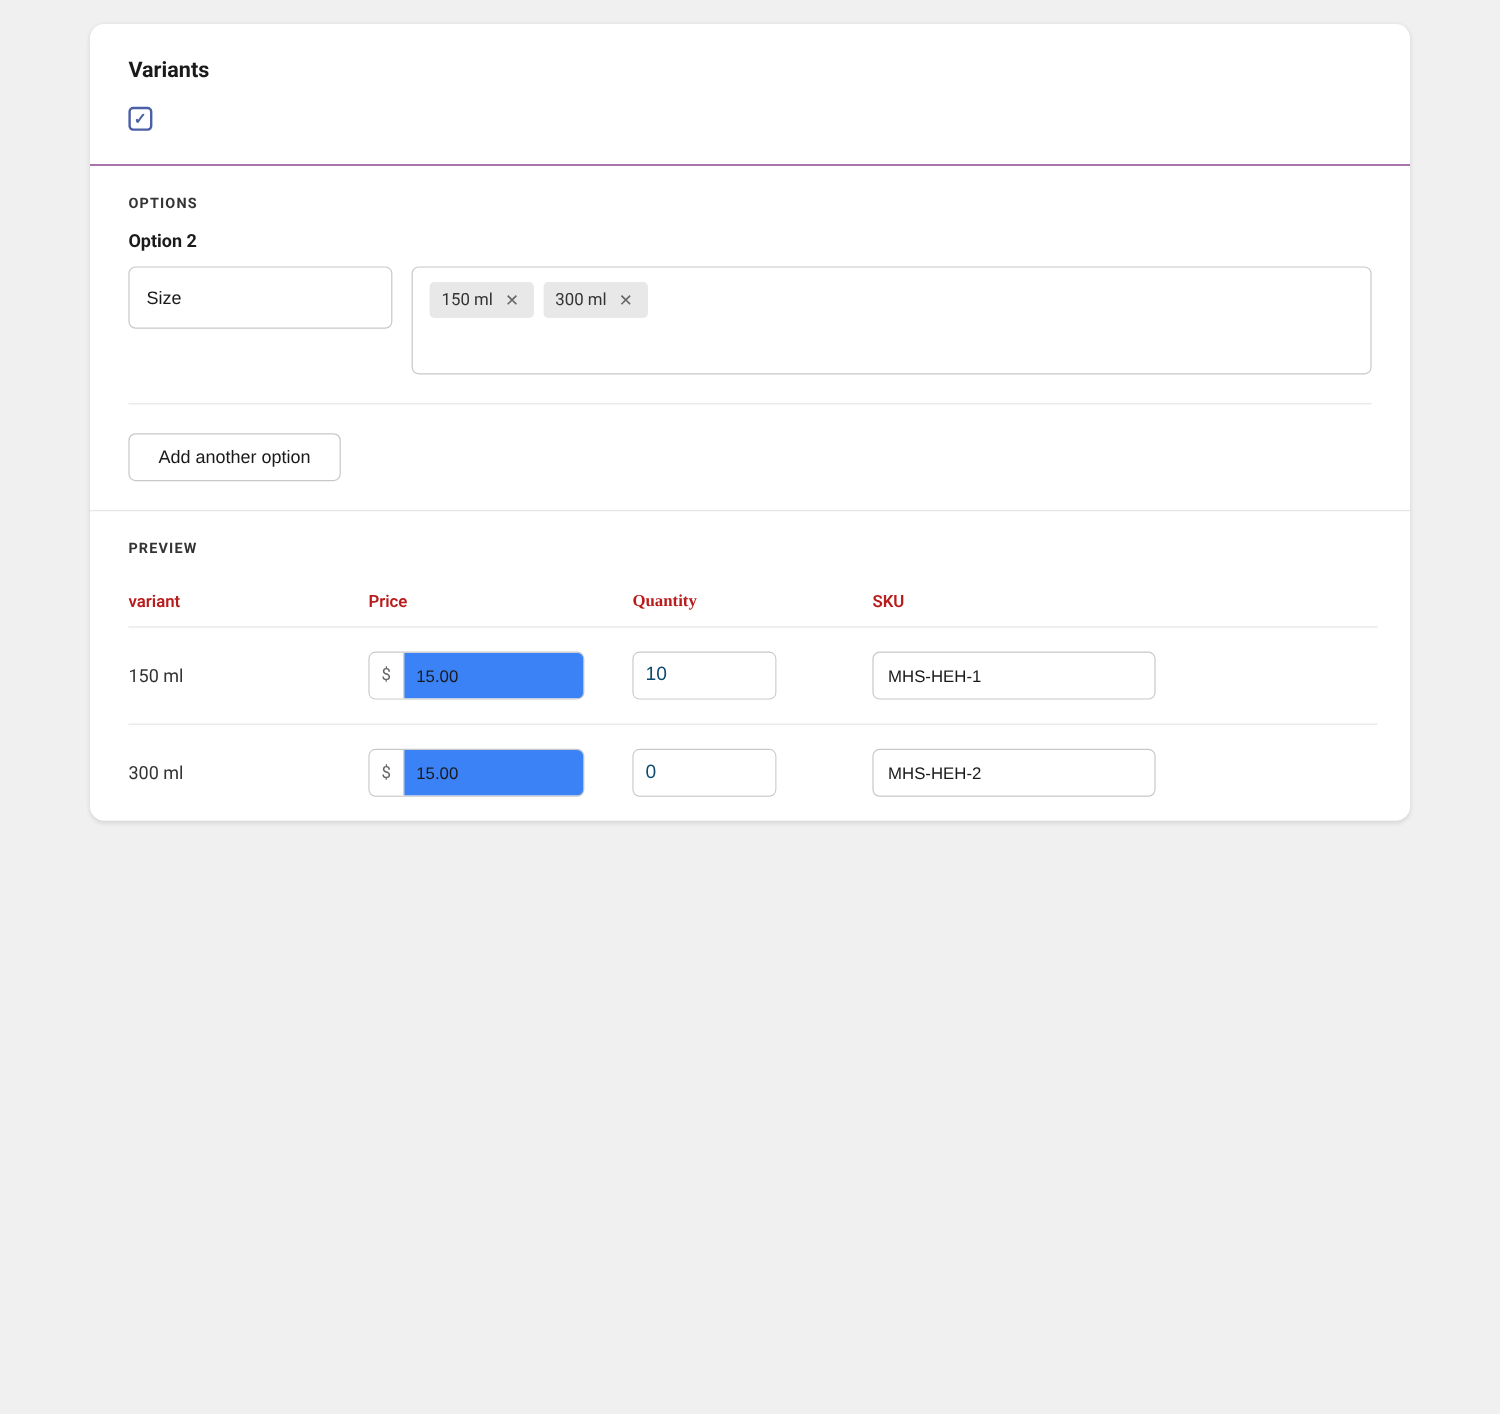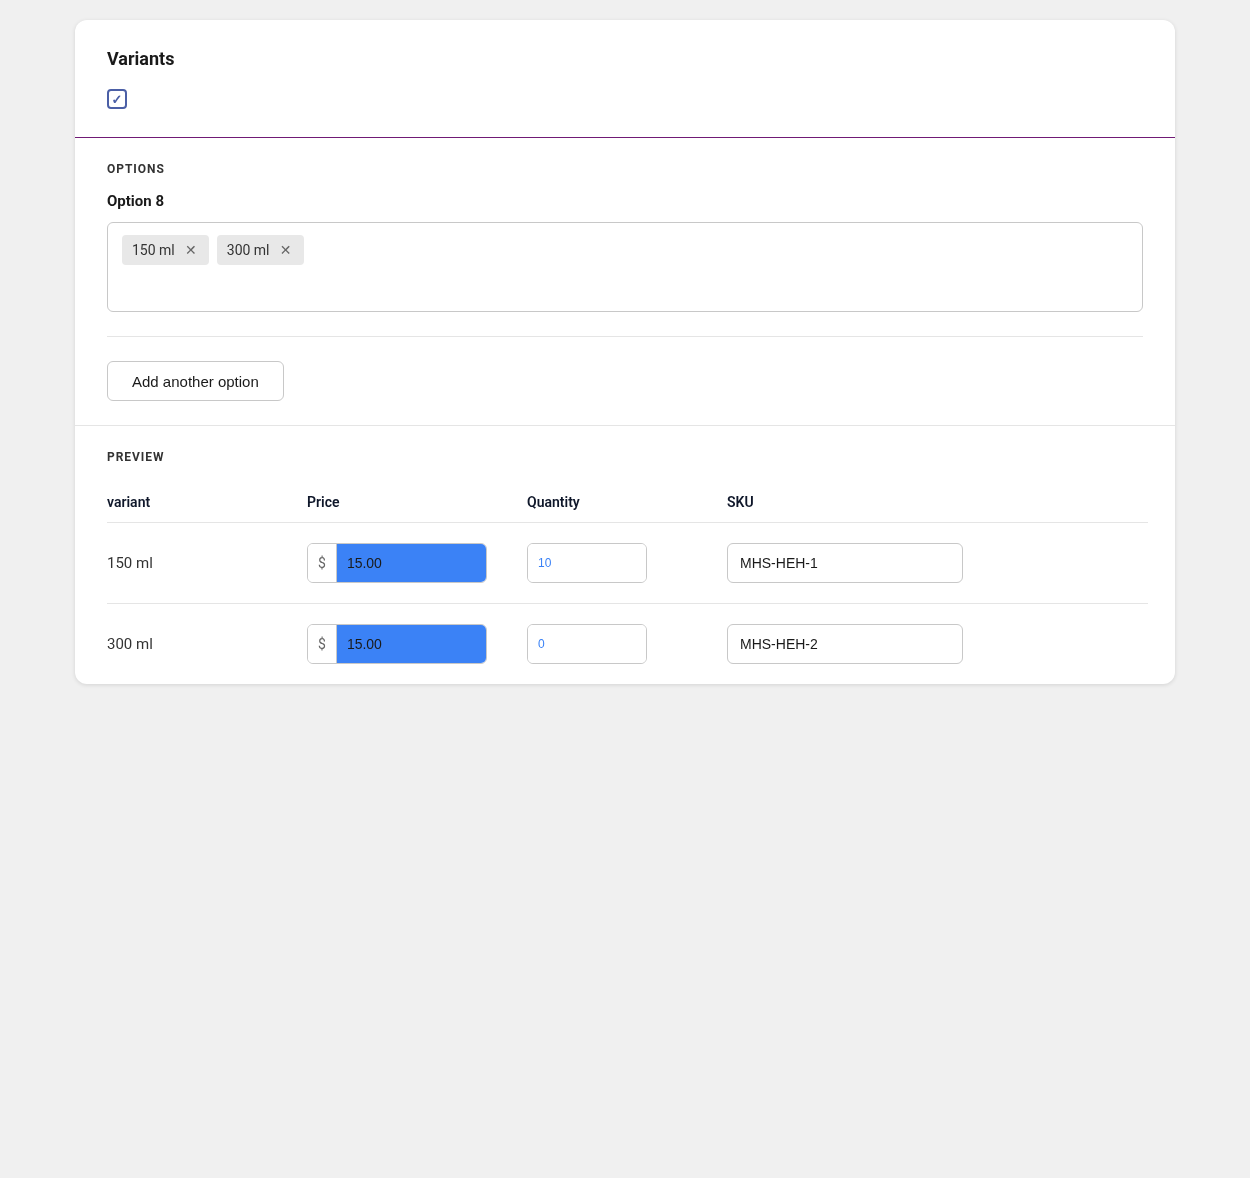--- a/index.html
+++ b/index.html
@@ -193,34 +193,35 @@
     }
 
     .preview-table thead tr {
       border-bottom: 1px solid #e5e5e5;
     }
 
     .preview-table th {
       text-align: left;
       font-size: 14px;
       font-weight: 600;
-      color: #0f172a;
+      color: #b91c1c;
       padding: 10px 0 12px 0;
     }
 
     .preview-table th:first-child {
       width: 200px;
     }
 
     .preview-table th:nth-child(2) {
       width: 220px;
     }
 
     .preview-table th:nth-child(3) {
       width: 200px;
+      font-family: Liberation Serif, serif;
     }
 
     .preview-table th:nth-child(4) {
       width: auto;
     }
 
     .preview-table tbody tr {
       border-bottom: 1px solid #e5e5e5;
     }
 
@@ -281,22 +282,22 @@
       overflow: hidden;
       height: 40px;
       width: 120px;
     }
 
     .qty-value-input {
       flex: 1;
       border: none;
       outline: none;
       padding: 0 10px;
-      font-size: 12px;
-      color: #3b82f6;
+      font-size: 16px;
+      color: #0c4a6e;
       background: #fff;
       height: 100%;
     }
 
     .sku-input {
       border: 1px solid #c8c8c8;
       border-radius: 6px;
       height: 40px;
       padding: 0 12px;
       font-size: 14px;
@@ -315,23 +316,24 @@
     <h2 class="section-title">Variants</h2>
     <div class="checkbox-row">
       <div class="checkbox-wrapper checked">
         <span class="checkmark">✓</span>
       </div>
     </div>
   </div>
 
   <div class="options-section">
     <div class="options-heading">OPTIONS</div>
-    <div class="option-label">Option 8</div>
+    <div class="option-label">Option 2</div>
 
     <div class="option-row">
+      <input type="text" class="option-name-input" value="Size" style="">
 
       <div class="tags-input-container">
         <div class="tag">
           <span>150 ml</span>
           <span class="tag-remove">✕</span>
         </div>
         <div class="tag">
           <span>300 ml</span>
           <span class="tag-remove">✕</span>
         </div>

